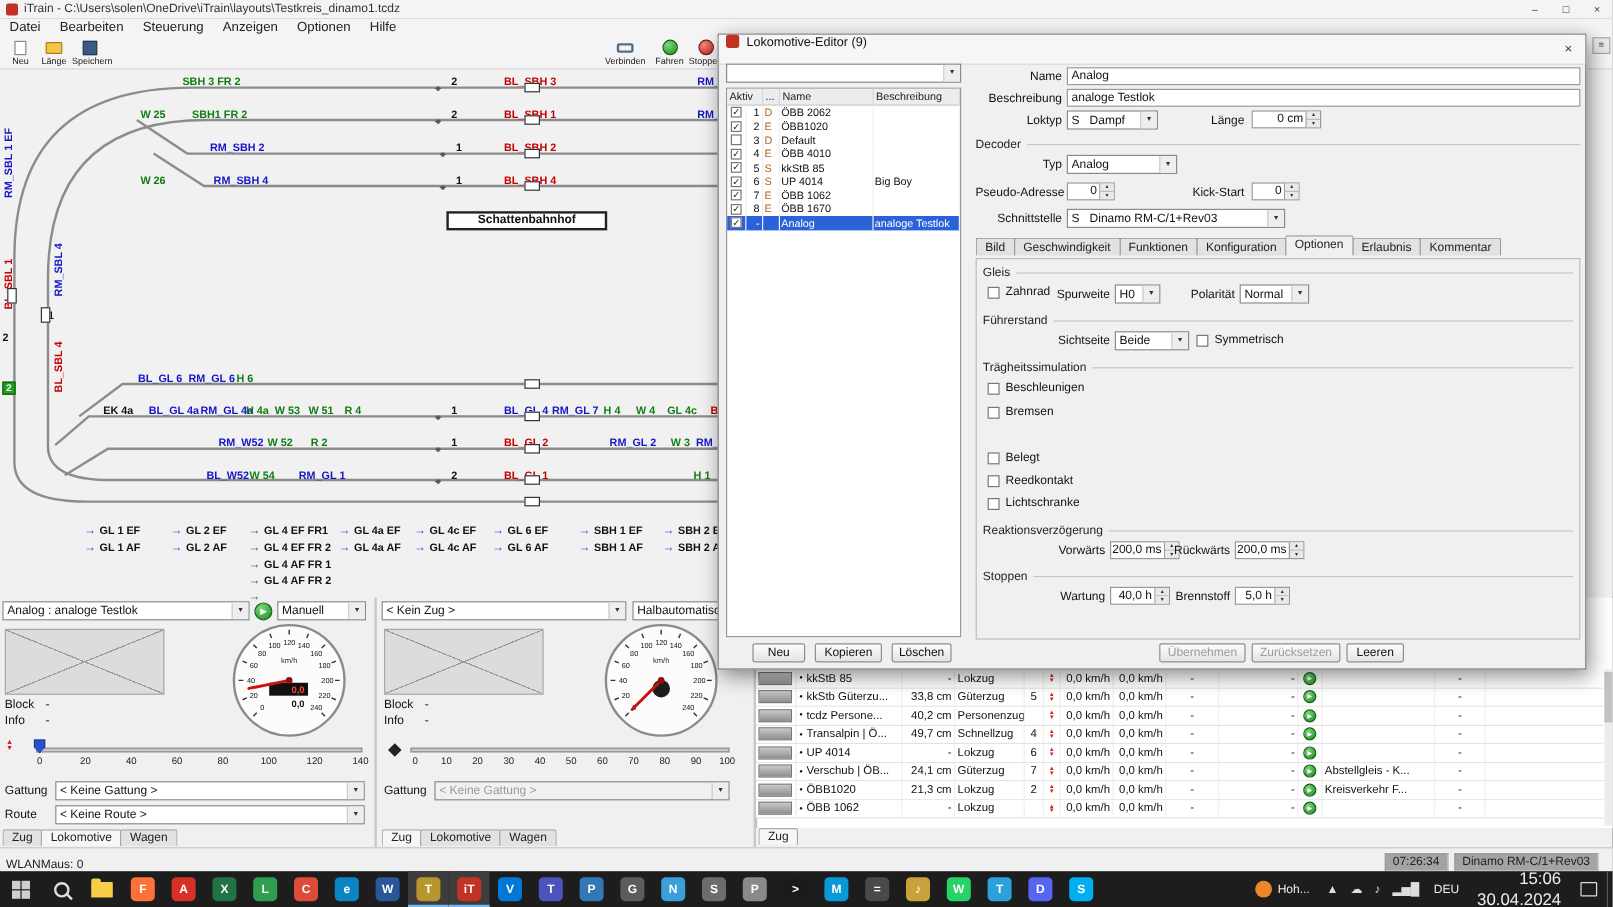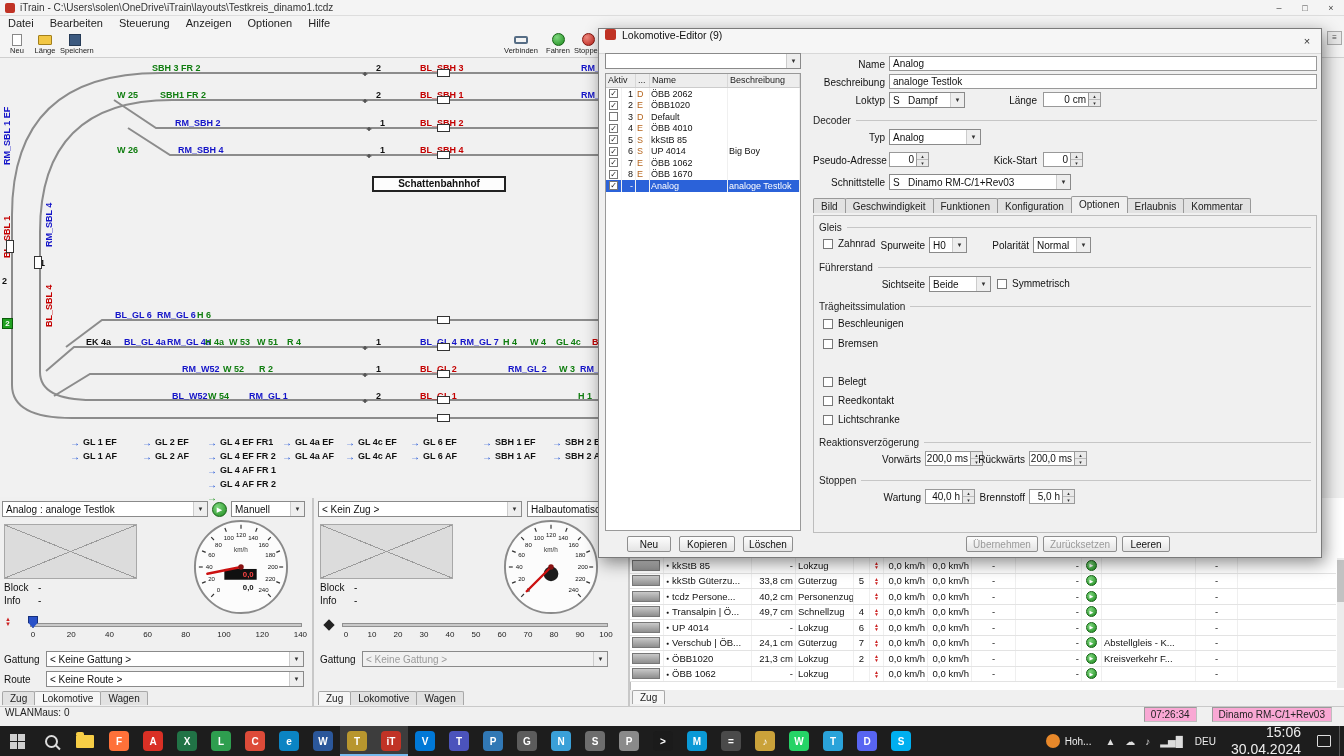--- a/index.html
+++ b/index.html
@@ -62,22 +62,22 @@
 .w-ud{width:14px;justify-content:center}.w-v{width:44px;justify-content:flex-end}.w-d1{width:44px;justify-content:center}
 .w-d2{width:66px;justify-content:flex-end}.w-play{width:20px;justify-content:center}.w-route{width:94px}.w-d3{width:42px;justify-content:center}
 .thimg{width:28px;height:11px;background:linear-gradient(#c9c9c9,#8e8e8e);border:1px solid #777}
 .tdot{font-size:5px;margin-right:3px}
 .w-ud i{font-style:normal;font-size:5px;line-height:4px;color:#c22;display:block}
 .w-ud{flex-direction:column;justify-content:center}
 .tplay{width:11px;height:11px;border-radius:50%;background:radial-gradient(circle at 35% 30%,#7ed87e,#1d8a1d);border:1px solid #146214;color:#fff;font-size:5px;display:flex;align-items:center;justify-content:center}
 #table-scroll{position:absolute;left:1337px;top:558px;width:7px;height:130px;background:#ececec}
 #table-thumb{position:absolute;left:1337px;top:560px;width:7px;height:42px;background:#c2c2c2}
 
-#statusbar{position:absolute;left:0;top:706px;width:1344px;height:20px;background:#f0f0f0;border-top:1px solid #c9c9c9;display:flex;align-items:flex-start;font-size:10px;color:#222}
-.sbox{border:1px solid #bfbfbf;border-top-color:#9a9a9a;border-left-color:#9a9a9a;background:#f9a8d4;padding:1px 6px;margin-left:15px}
+#statusbar{position:absolute;left:0;top:706px;width:1344px;height:20px;background:#f0f0f0;border-top:1px solid #c9c9c9;display:flex;align-items:flex-end;font-size:10px;color:#222}
+.sbox{border:1px solid #bfbfbf;border-top-color:#9a9a9a;border-left-color:#9a9a9a;background:#a3a3a3;padding:1px 6px;margin-left:5px}
 
 #dialog{position:absolute;left:598px;top:28px;width:724px;height:530px;background:#f0f0f0;border:1px solid #7a7a7a;box-shadow:3px 5px 16px rgba(0,0,0,.45);z-index:50}
 #dlg-title{position:absolute;left:0;top:0;width:100%;height:25px;background:#f6f6f6;border-bottom:1px solid #d8d8d8;display:flex;align-items:flex-start;font-size:10.5px;color:#111}
 #dlg-icon{width:11px;height:11px;background:#c03224;border-radius:2px;margin:0 6px}
 #dlg-close{margin-left:auto;width:28px;height:100%;display:flex;align-items:center;justify-content:center;font-size:11px;color:#333}
 #dlg-combo{left:6px;top:24px;width:196px}
 #loco-table{position:absolute;left:6px;top:44px;width:196px;height:458px;background:#fff;border:1px solid #999}
 #loco-head{display:flex;height:14px;background:#ededed;border-bottom:1px solid #ccc;font-size:9px;color:#222}
 .lh{padding:1px 2px;border-right:1px solid #d8d8d8;overflow:hidden;white-space:nowrap}
 .lh0{width:30px}.lh1{width:14px}.lh2{width:78px}.lh3{flex:1}

